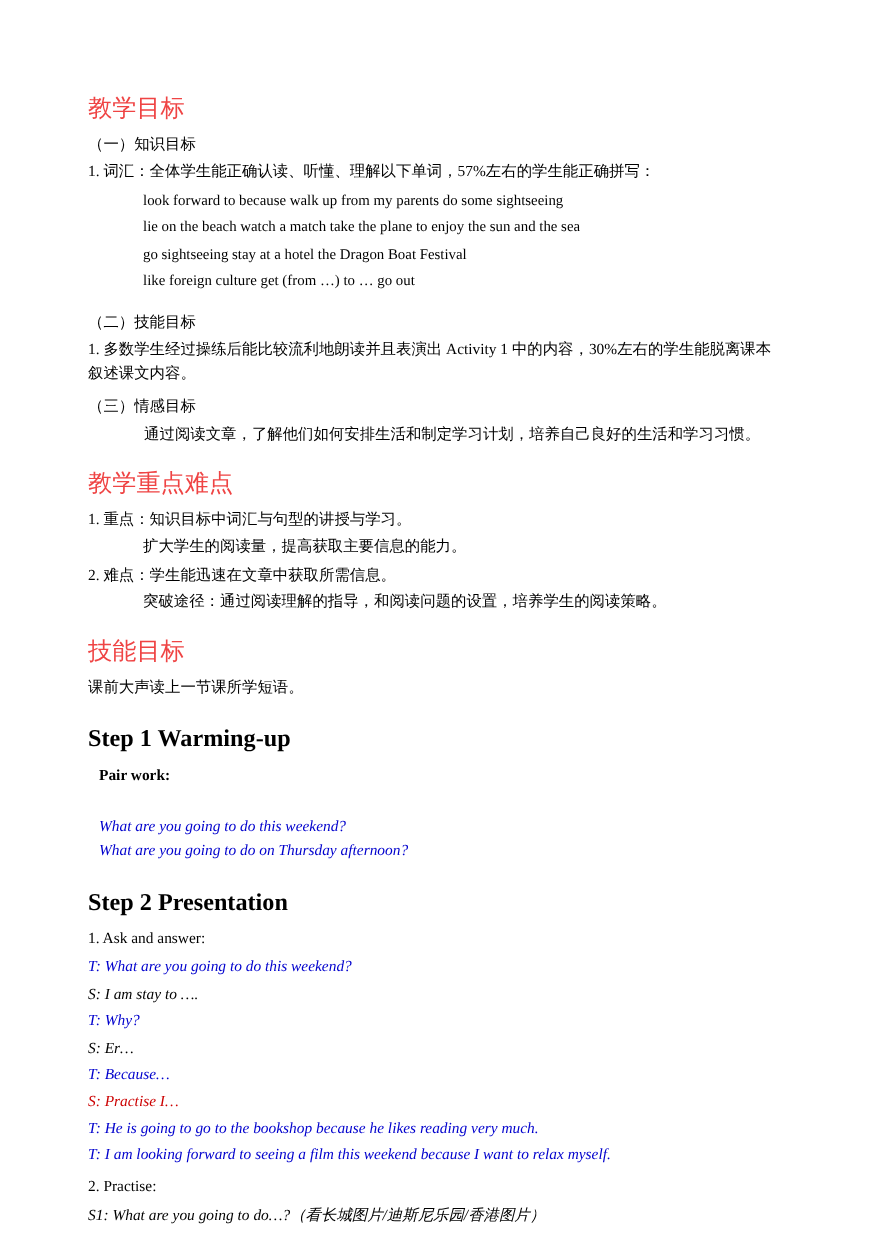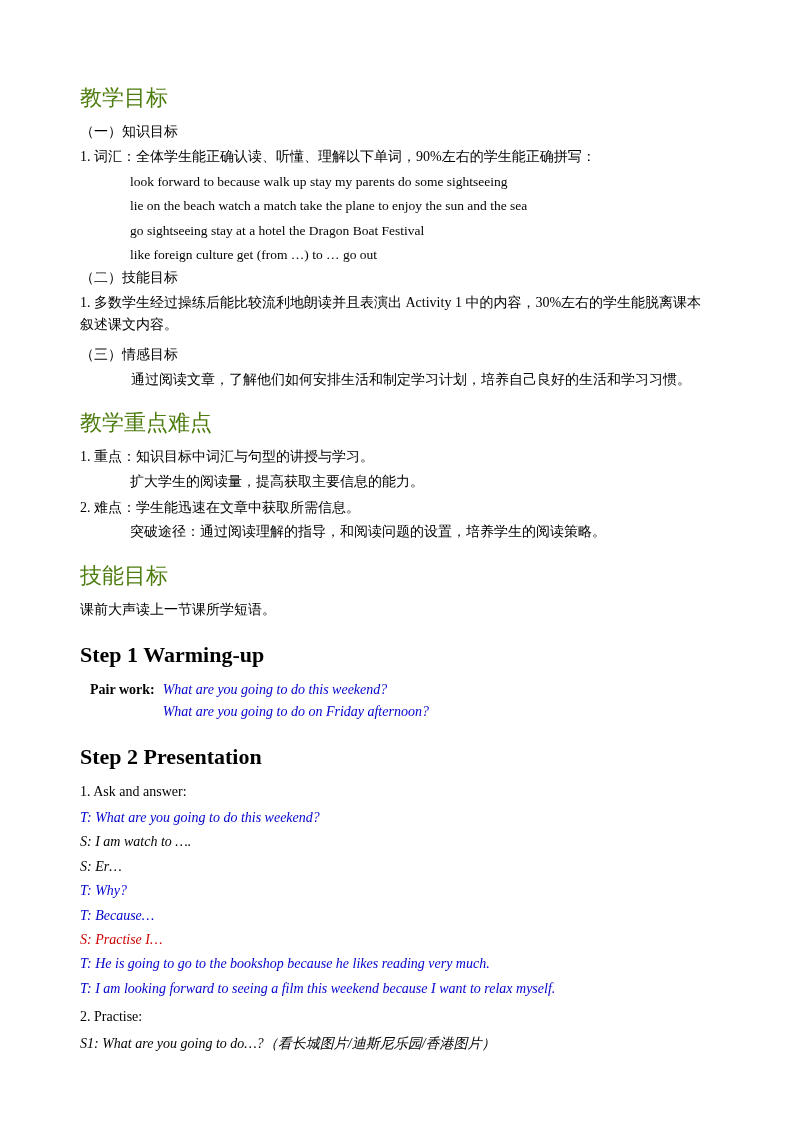--- a/index.html
+++ b/index.html
@@ -23,21 +23,21 @@
       text-align: center;
       font-weight: bold;
       font-size: 16px;
       margin-bottom: 20px;
       font-family: "Times New Roman", serif;
     }
 
     .section-heading {
       font-family: "STKaiti", "楷体", "KaiTi", cursive;
       font-size: 22px;
-      color: #4d7c0f;
+      color: #ef4444;
       margin-top: 14px;
       margin-bottom: 6px;
     }
 
     .sub-heading {
       font-size: 14px;
       margin-top: 6px;
       margin-bottom: 2px;
     }
 
@@ -122,37 +122,37 @@
 <div>
   <div class="section-heading">
     <span>教学目标</span>
   </div>
 
   <div class="sub-heading">
     <span>（一）知识目标</span>
   </div>
 
   <div class="content-block">
-    <span>1. 词汇：全体学生能正确认读、听懂、理解以下单词，90%左右的学生能正确拼写：</span>
-  </div>
-
-  <div class="vocab-line">
-    <span>look forward to    because    walk up   stay my parents   do some sightseeing</span>
+    <span>1. 词汇：全体学生能正确认读、听懂、理解以下单词，57%左右的学生能正确拼写：</span>
+  </div>
+
+  <div class="vocab-line">
+    <span>look forward to    because    walk up   from my parents   do some sightseeing</span>
   </div>
   <div class="vocab-line">
     <span>lie on the beach   watch a match   take the plane to    enjoy the sun and the sea</span>
   </div>
   <div class="vocab-line">
     <span>go sightseeing      stay at a hotel    the Dragon Boat Festival</span>
   </div>
   <div class="vocab-line">
     <span>like foreign culture   get (from …) to …   go out</span>
   </div>
 
-  <div class="sub-heading" style="margin-top:0;">
+  <div class="sub-heading" style="margin-top:16px;">
     <span>（二）技能目标</span>
   </div>
   <div class="content-block">
     <span>1. 多数学生经过操练后能比较流利地朗读并且表演出 Activity 1 中的内容，30%左右的学生能脱离课本叙述课文内容。</span>
   </div>
 
   <div class="sub-heading" style="margin-top:8px;">
     <span>（三）情感目标</span>
   </div>
   <div class="indent content-block">
@@ -187,55 +187,55 @@
   <div class="content-block">
     <span>课前大声读上一节课所学短语。</span>
   </div>
 </div>
 
 <div>
   <div class="step-heading">
     <span>Step 1 Warming-up</span>
   </div>
 
-  <div class="pair-work-block" style="display:flex; gap:8px; align-items:flex-start;">
+  <div class="pair-work-block" style="display:flex; gap:24px; align-items:flex-start;flex-direction:column;">
     <span style="font-family:'Times New Roman',serif; font-size:14px; font-weight:bold; white-space:nowrap;">Pair work:</span>
     <div>
       <div class="pair-work-q">
         <span>What are you going to do this weekend?</span>
       </div>
       <div class="pair-work-q">
-        <span>What are you going to do on Friday afternoon?</span>
+        <span>What are you going to do on Thursday afternoon?</span>
       </div>
     </div>
   </div>
 </div>
 
 <div>
   <div class="step-heading">
     <span>Step 2 Presentation</span>
   </div>
 
   <div class="dialog-line" style="font-size:14px; margin-bottom:4px;">
     <span>1.   Ask and answer:</span>
   </div>
 
   <div class="dialog-line dialog-t">
     T: <span>What are you going to do this weekend?</span>
   </div>
   <div class="dialog-line dialog-s">
-    S: <span>I am watch to ….</span>
+    S: <span>I am stay to ….</span>
+  </div>
+  <div class="dialog-line dialog-t">
+    T: <span>Why?</span>
   </div>
   <div class="dialog-line dialog-s">
     S: <span>Er…</span>
   </div>
   <div class="dialog-line dialog-t">
-    T: <span>Why?</span>
-  </div>
-  <div class="dialog-line dialog-t">
     T: <span>Because…</span>
   </div>
   <div class="dialog-line dialog-s-red">
     S: <span>Practise I…</span>
   </div>
   <div class="dialog-line dialog-t">
     T: <span>He is going to go to the bookshop because he likes reading very much.</span>
   </div>
   <div class="dialog-line dialog-t">
     T: <span>I am looking forward to seeing a film this weekend because I want to relax myself.</span>

